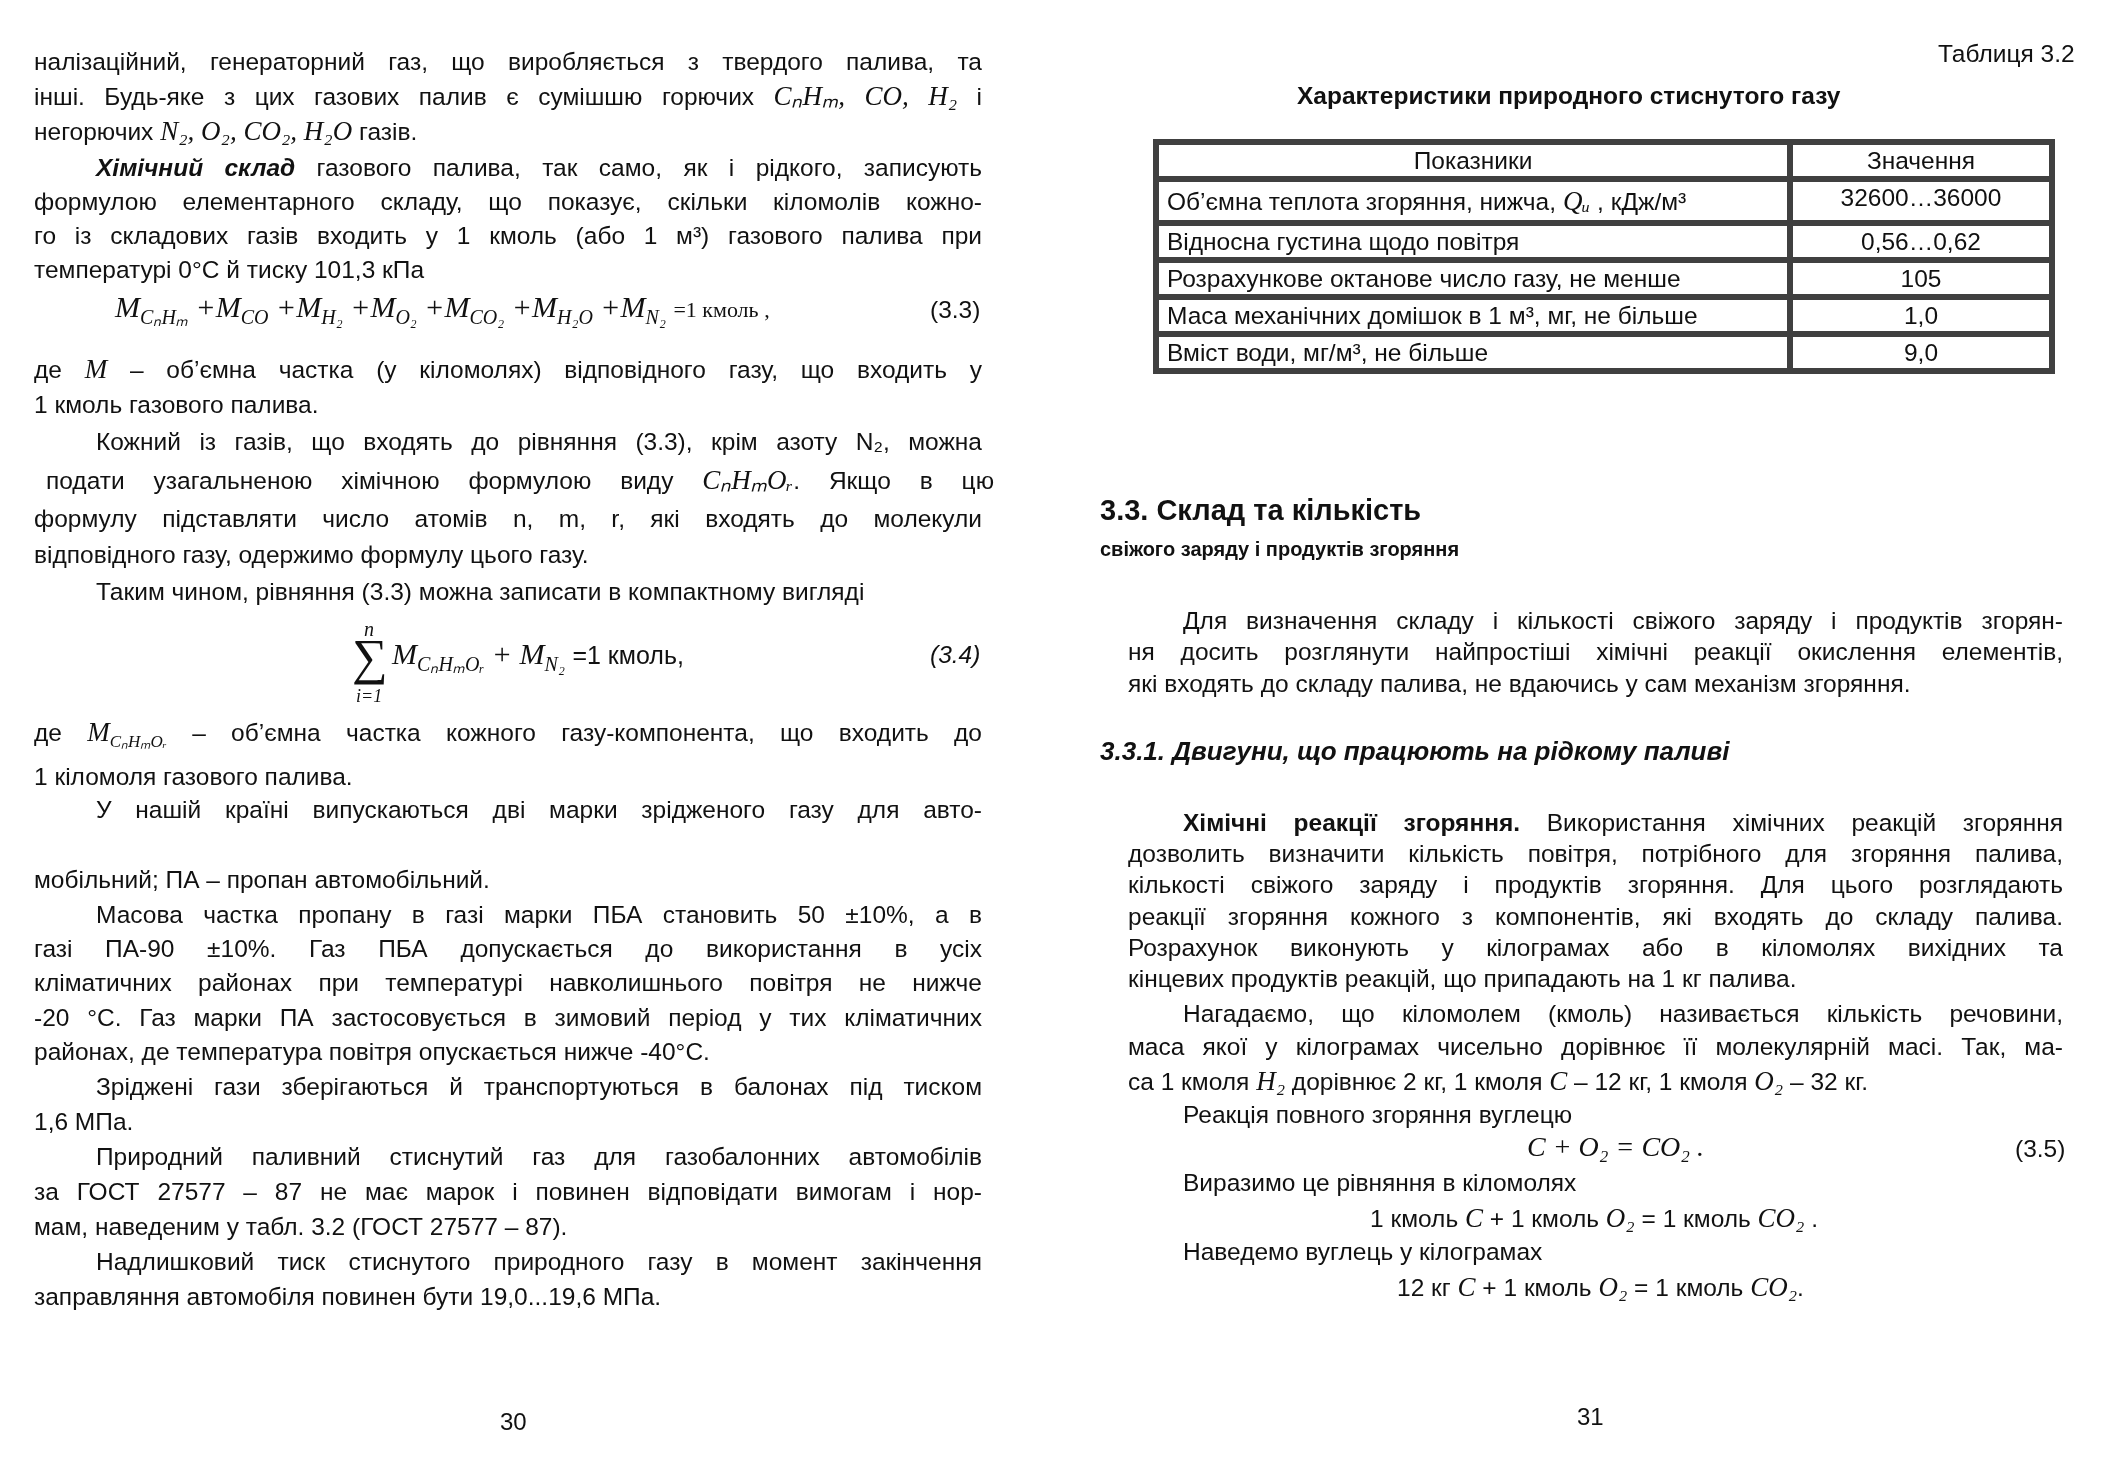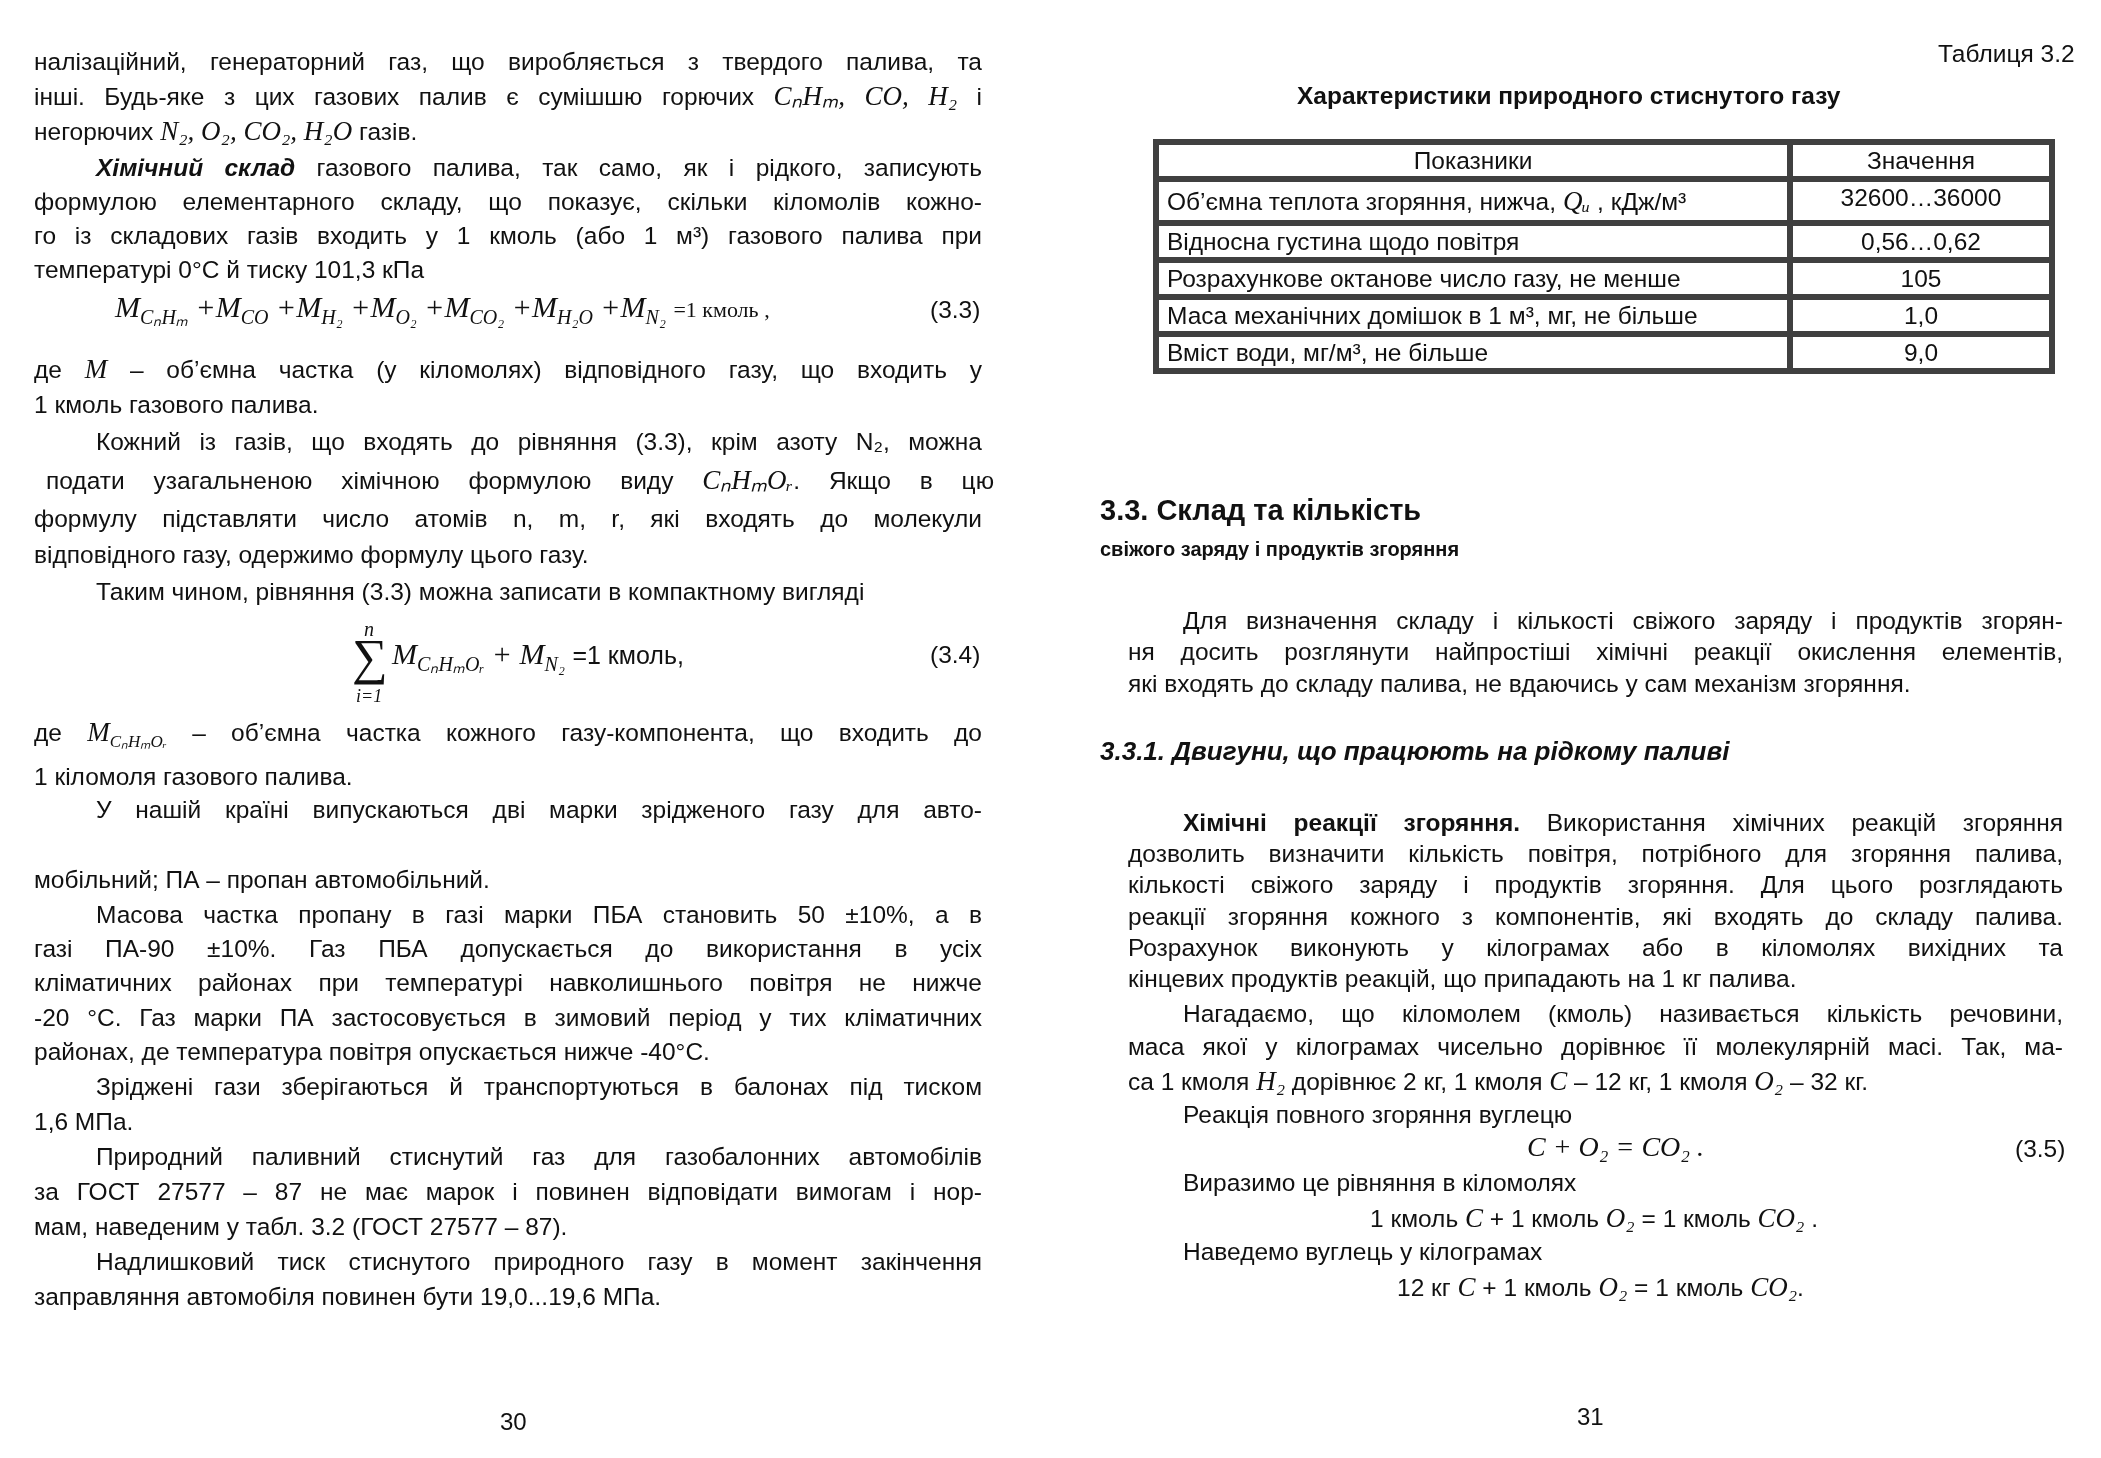--- a/index.html
+++ b/index.html
@@ -72,21 +72,21 @@
   <div class="line" style="left:96px; top:576px;">Таким чином, рівняння (3.3) можна записати в компактному вигляді</div>
 
   <div class="sigma" style="left:364px; top:618px; font-size:20px; font-style:italic;">n</div>
   <div class="sigma" style="left:352px; top:628px; font-size:50px;">∑</div>
   <div class="sigma" style="left:356px; top:686px; font-size:18px; font-style:italic;">i=1</div>
   <div class="eqn" style="left:392px; top:637px;">
     <span>M</span><sub>CₙHₘOᵣ</sub>
     <span>+ M</span><sub>N₂</sub>
     <span class="rom" style="font-family:'Liberation Sans',sans-serif; font-size:25px;">=1 кмоль,</span>
   </div>
-  <div class="eqnum" style="left:930px; top:641px;">(3.4)</div>
+  <div class="eqnum" style="left:930px; top:641px;font-style:italic;">(3.4)</div>
 
   <div class="line just" style="left:34px; top:716px; width:948px;">
     <span>де </span><span class="m">M</span><sub class="m" style="font-size:17px;">CₙHₘOᵣ</sub><span> – об’ємна частка кожного газу-компонента, що входить до</span>
   </div>
   <div class="line" style="left:34px; top:761px;">1 кіломоля газового палива.</div>
 
   <div class="line just" style="left:96px; top:794px; width:886px;">У нашій країні випускаються дві марки зрідженого газу для авто-</div>
   <div class="line" style="left:34px; top:864px;">мобільний; ПА – пропан автомобільний.</div>
 
   <div class="line just" style="left:96px; top:899px; width:886px;">Масова частка пропану в газі марки ПБА становить 50 ±10%, а в</div>

